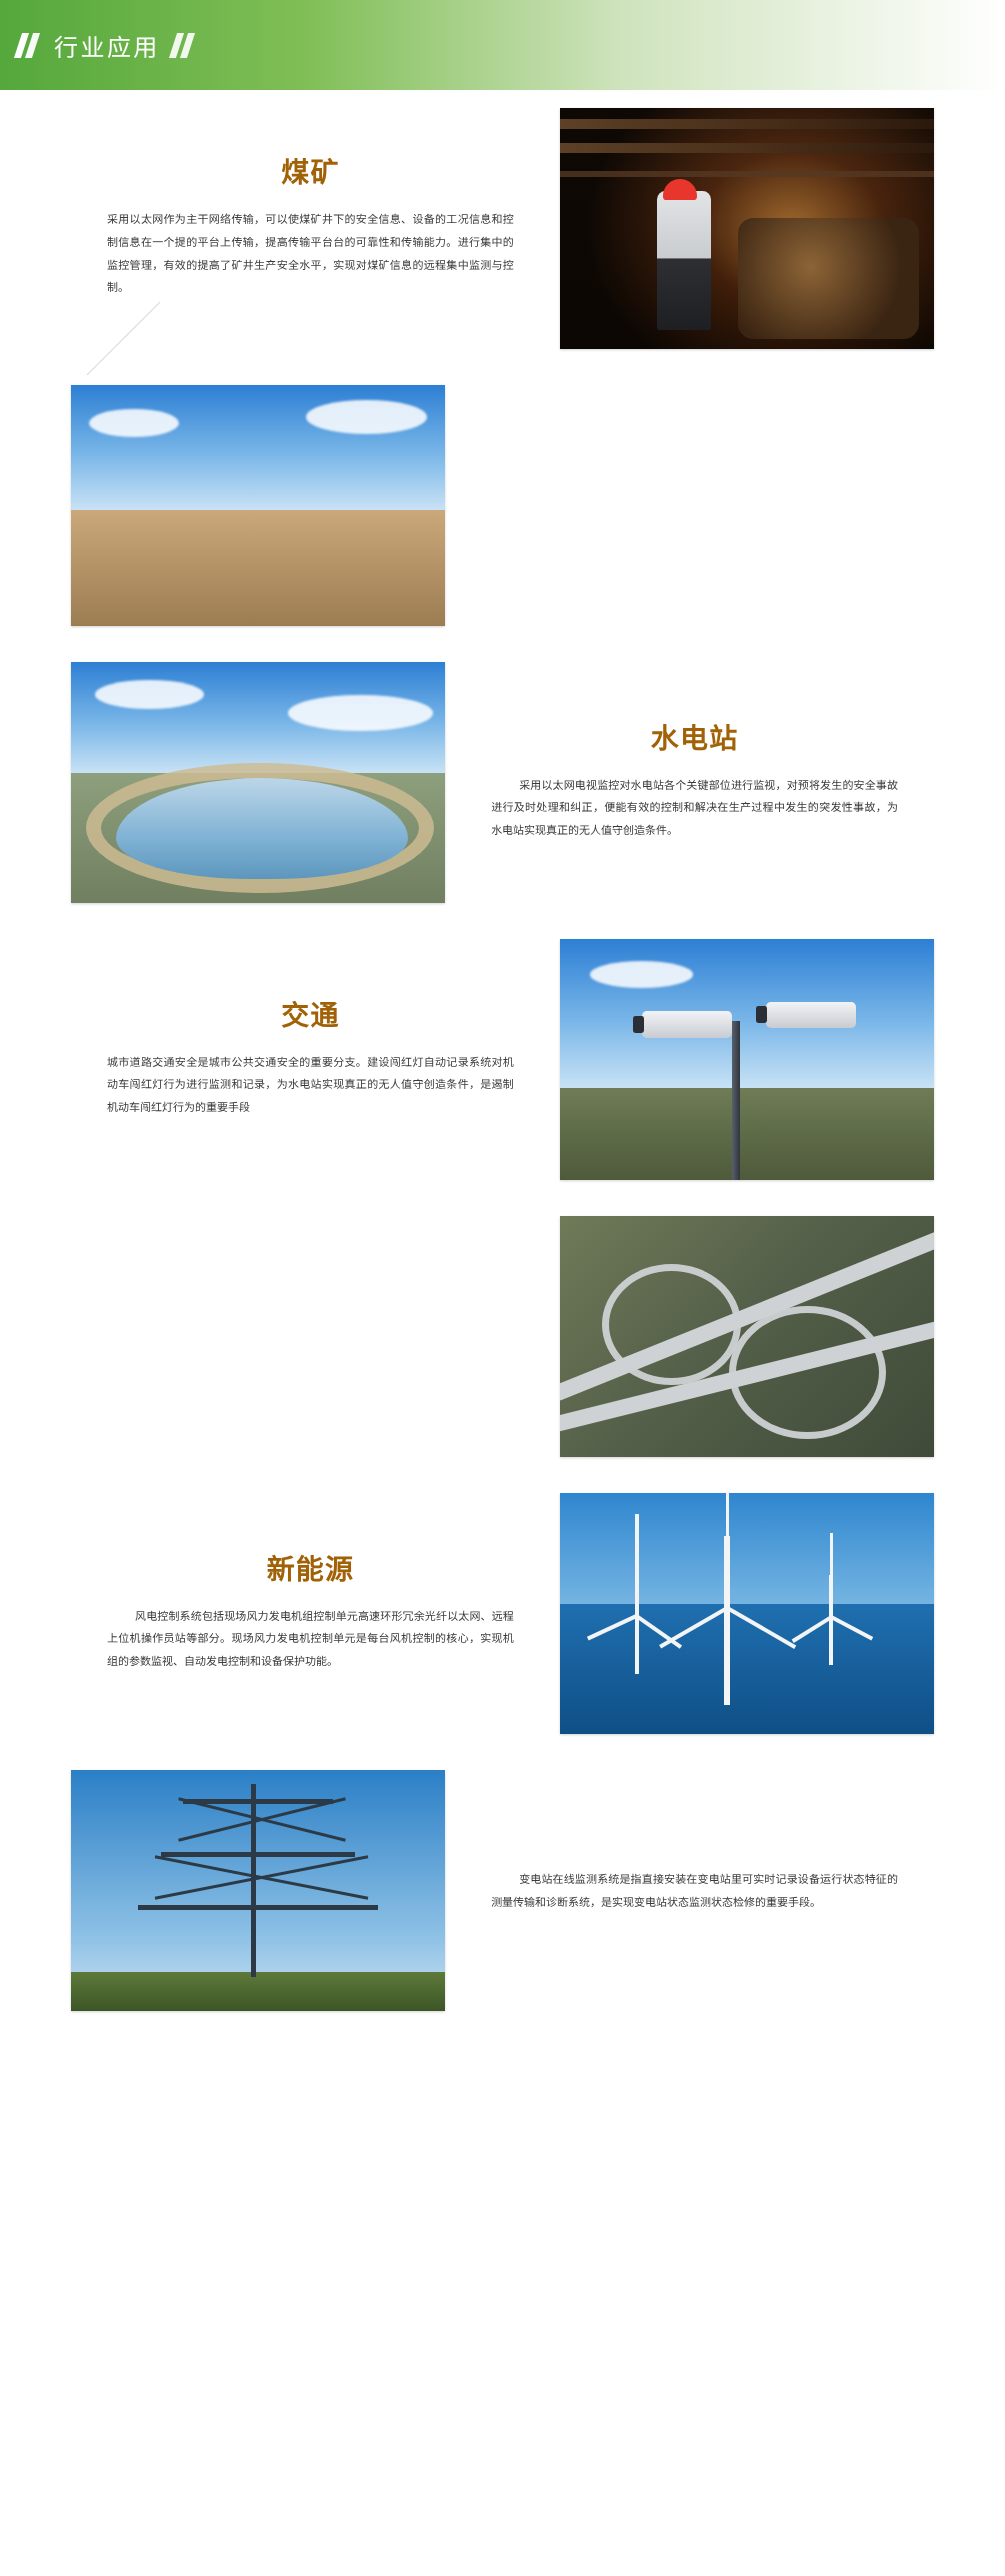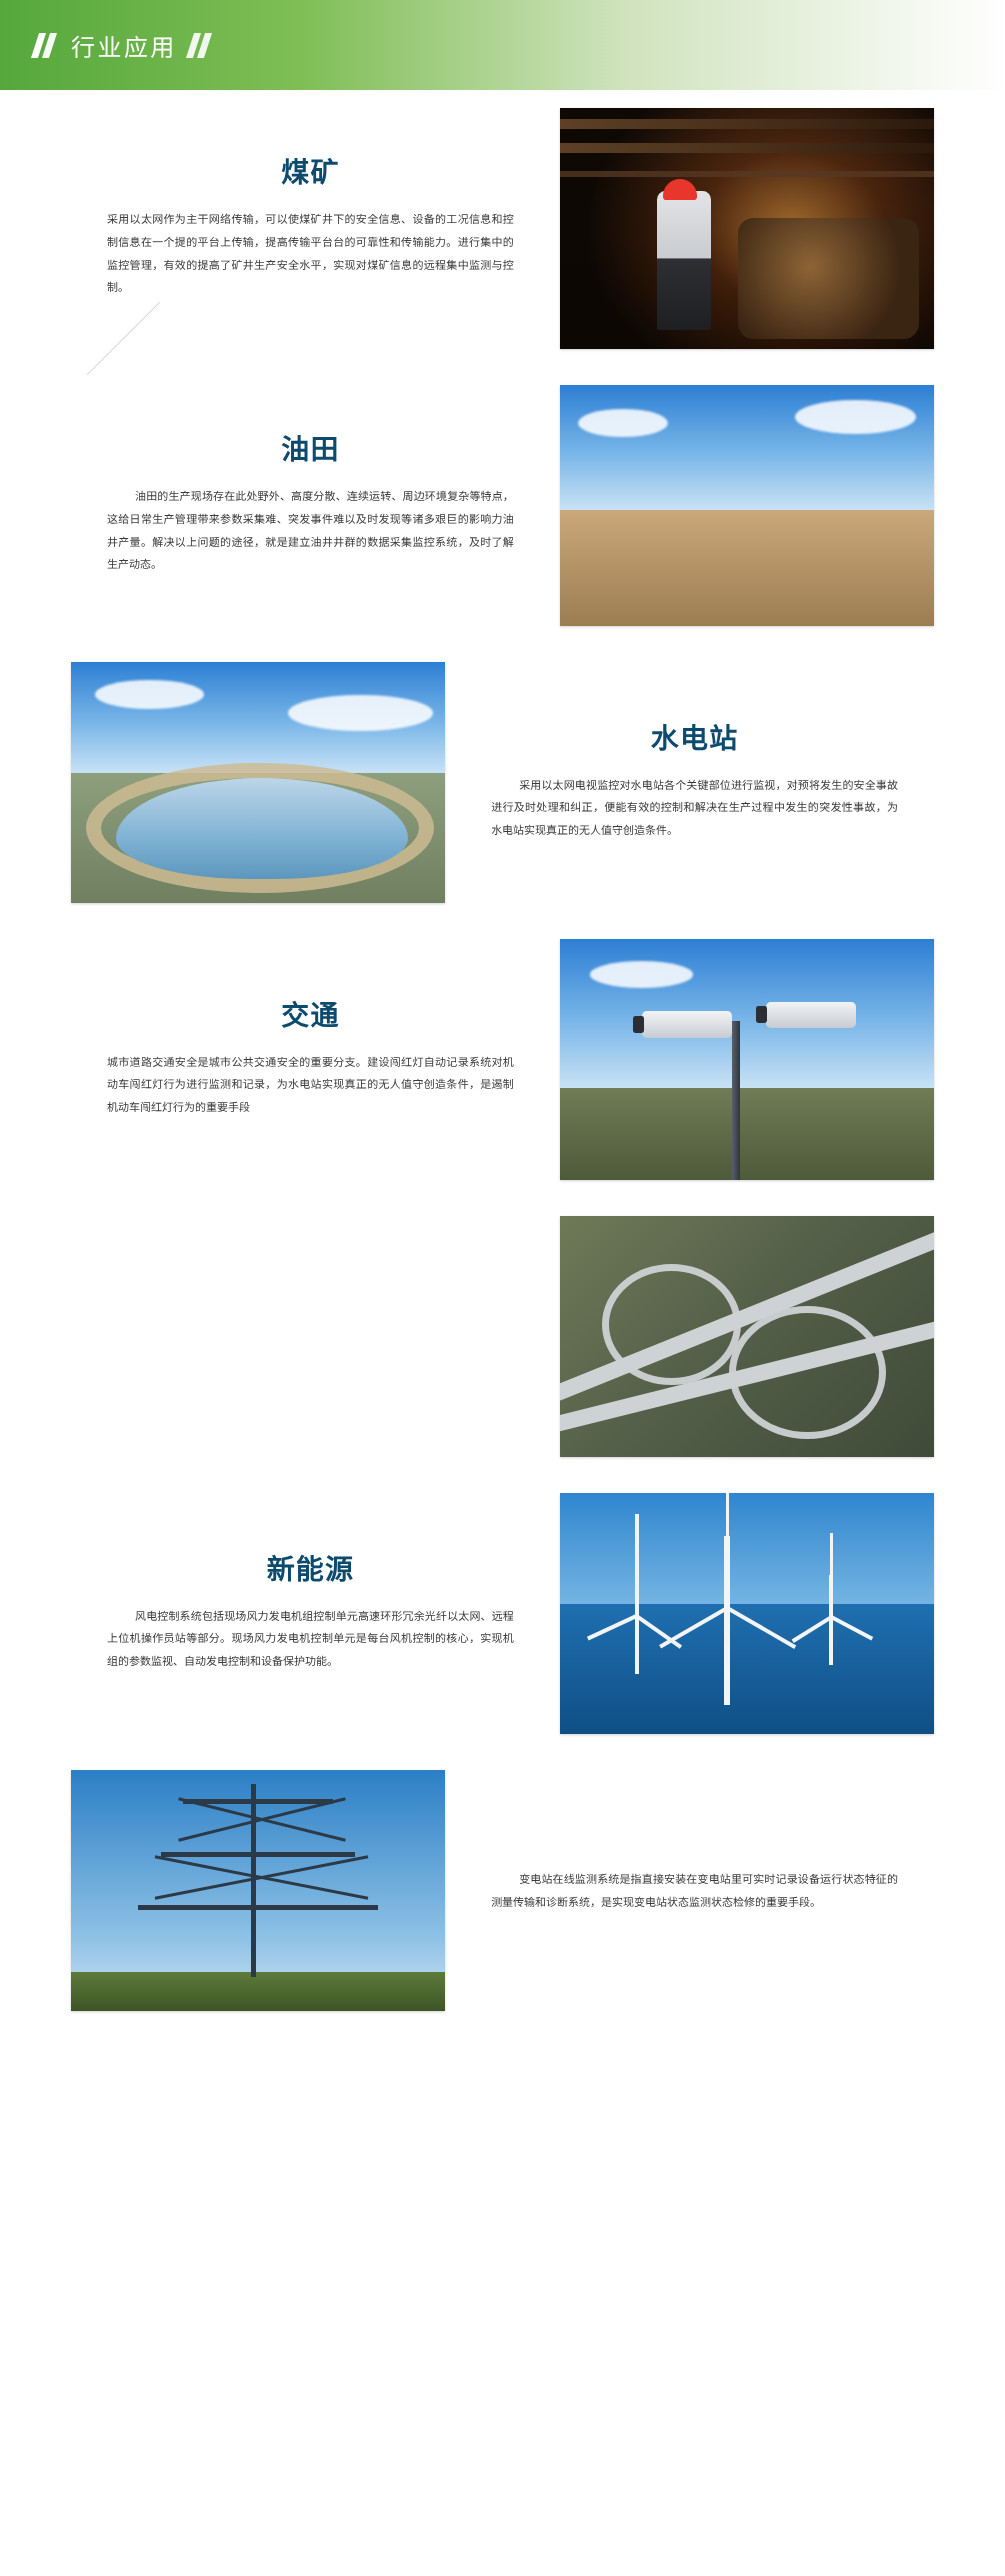--- a/index.html
+++ b/index.html
@@ -17,21 +17,21 @@
     overflow: hidden;
   }
 
   
   .banner {
     position: relative;
     height: 90px;
     background: linear-gradient(90deg, #55a83c 0%, #7fbe55 30%, #cfe3bd 62%, #ffffff 100%);
     display: flex;
     align-items: center;
-    padding-left: 35px;
+    padding-left: 18px;
     overflow: hidden;
   }
   .banner .slashes-left {
     display: flex;
     align-items: center;
     margin-right: 13.3px;
   }
   .banner .slash {
     width: 6.6px;
     height: 25px;
@@ -70,21 +70,21 @@
     width: 56%;
     padding: 0 33px;
   }
   .col-img {
     width: 44%;
     display: flex;
     justify-content: center;
   }
   .sec-title {
     font-size: 28px;
-    color: #0c4a6e;
+    color: #a16207;
     font-weight: 700;
     margin: 0 0 18px 0;
     letter-spacing: 1.2px;
   }
   .text-left .sec-title  { text-align: center; }
   .text-right .sec-title { text-align: center; }
   .sec-body {
     font-size: 11px;
     line-height: 2.05;
     color: #3a3a3a;
@@ -308,24 +308,20 @@
         <div class="machine"></div>
         <div class="worker"></div>
         <div class="helmet"></div>
       </div>
     </div>
   </div>
   <div class="deco" style="top:338px;left:72px"></div>
 
 
   <div class="section text-left">
-    <div class="col-text">
-      <h2 class="sec-title">油田</h2>
-      <p class="sec-body indent">油田的生产现场存在此处野外、高度分散、连续运转、周边环境复杂等特点，这给日常生产管理带来参数采集难、突发事件难以及时发现等诸多艰巨的影响力油井产量。解决以上问题的途径，就是建立油井井群的数据采集监控系统，及时了解生产动态。</p>
-    </div>
     <div class="col-img">
       <div class="photo ph-oil">
         <div class="sky"></div>
         <div class="ground"></div>
         <div class="cloud" style="width:90px;height:28px;left:18px;top:24px"></div>
         <div class="cloud" style="width:121px;height:34px;right:18px;top:14.5px"></div>
         <div class="pump" style="left:24px"></div>
         <div class="pump" style="left:109px"></div>
         <div class="pump" style="left:193px"></div>
         <div class="pump" style="left:277px"></div>

